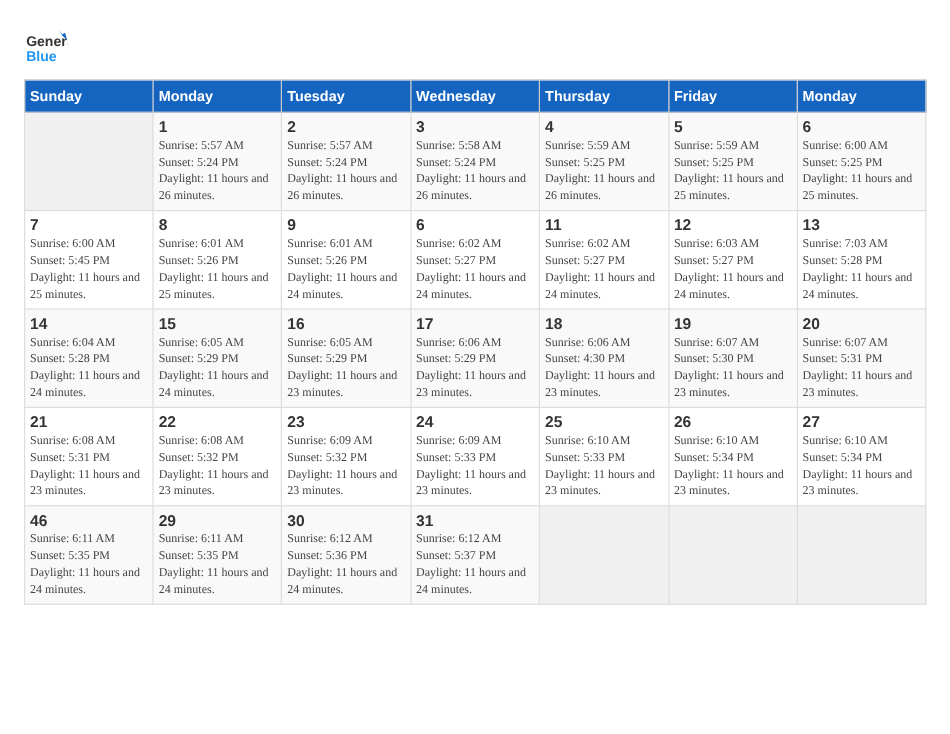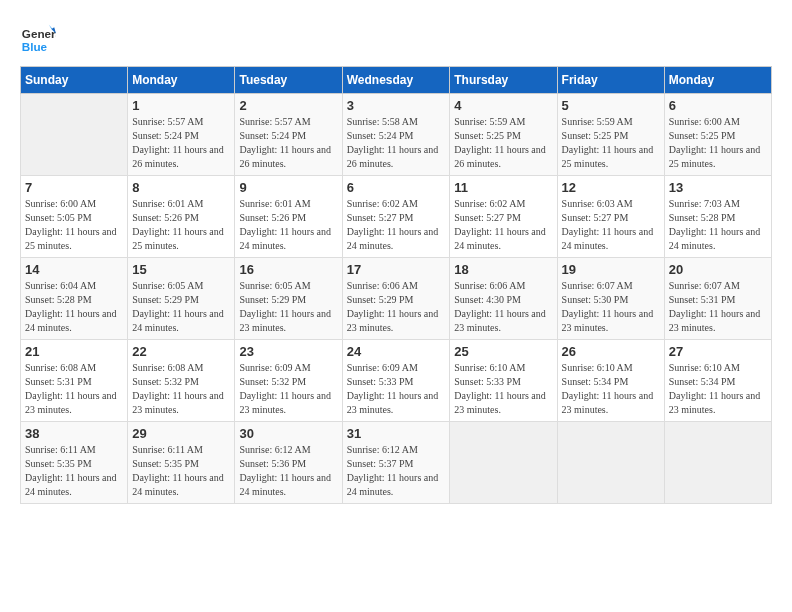--- a/index.html
+++ b/index.html
@@ -152,21 +152,21 @@
           <span class="day-num">6</span>
           <div class="day-info">Sunrise: 6:00 AM
 Sunset: 5:25 PM
 Daylight: 11 hours and 25 minutes.</div>
         </td>
       </tr>
       <tr>
         <td>
           <span class="day-num">7</span>
           <div class="day-info">Sunrise: 6:00 AM
-Sunset: 5:05 PM
+Sunset: 5:45 PM
 Daylight: 11 hours and 25 minutes.</div>
         </td>
         <td>
           <span class="day-num">8</span>
           <div class="day-info">Sunrise: 6:01 AM
 Sunset: 5:26 PM
 Daylight: 11 hours and 25 minutes.</div>
         </td>
         <td>
           <span class="day-num">9</span>
@@ -282,21 +282,21 @@
         </td>
         <td>
           <span class="day-num">27</span>
           <div class="day-info">Sunrise: 6:10 AM
 Sunset: 5:34 PM
 Daylight: 11 hours and 23 minutes.</div>
         </td>
       </tr>
       <tr>
         <td>
-          <span class="day-num">38</span>
+          <span class="day-num">46</span>
           <div class="day-info">Sunrise: 6:11 AM
 Sunset: 5:35 PM
 Daylight: 11 hours and 24 minutes.</div>
         </td>
         <td>
           <span class="day-num">29</span>
           <div class="day-info">Sunrise: 6:11 AM
 Sunset: 5:35 PM
 Daylight: 11 hours and 24 minutes.</div>
         </td>

